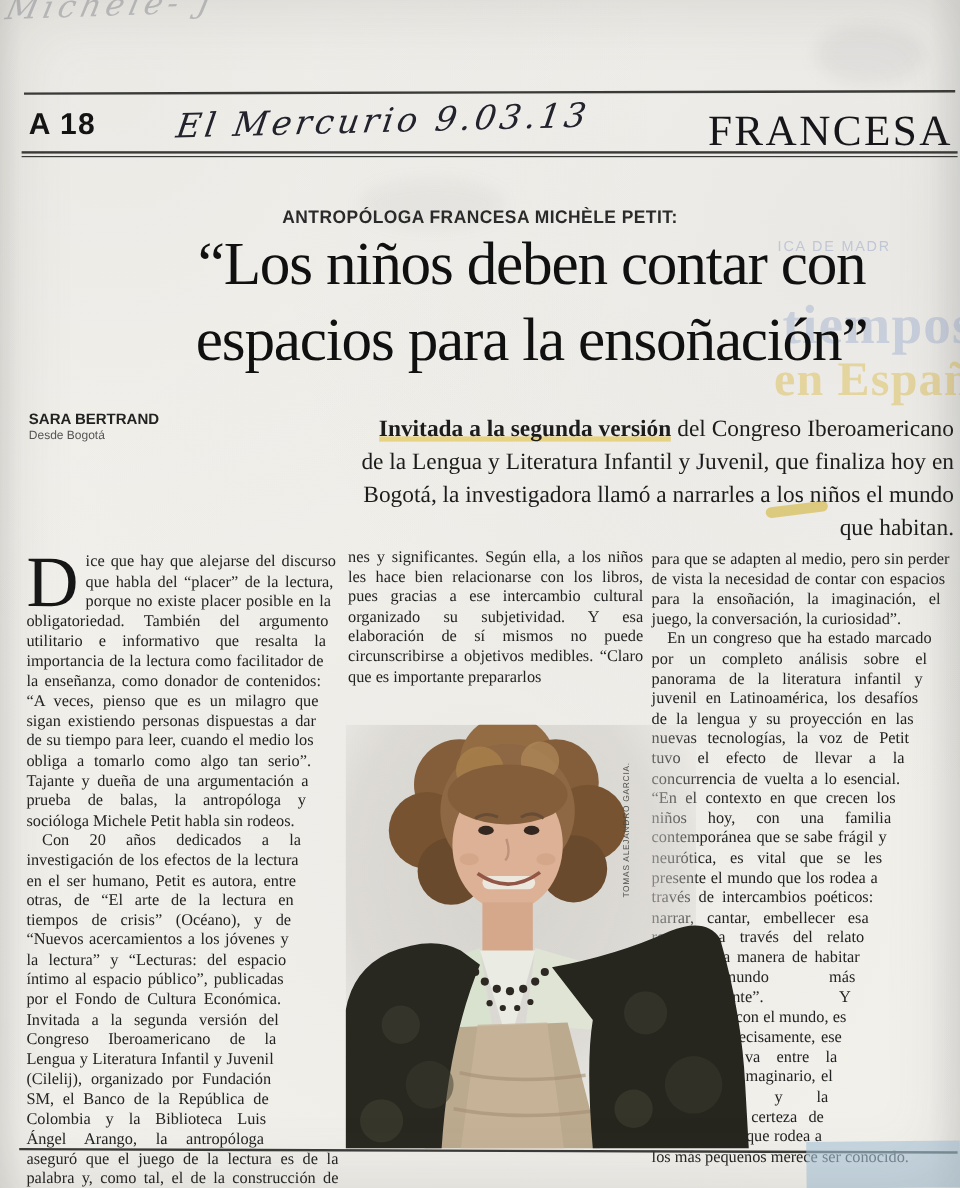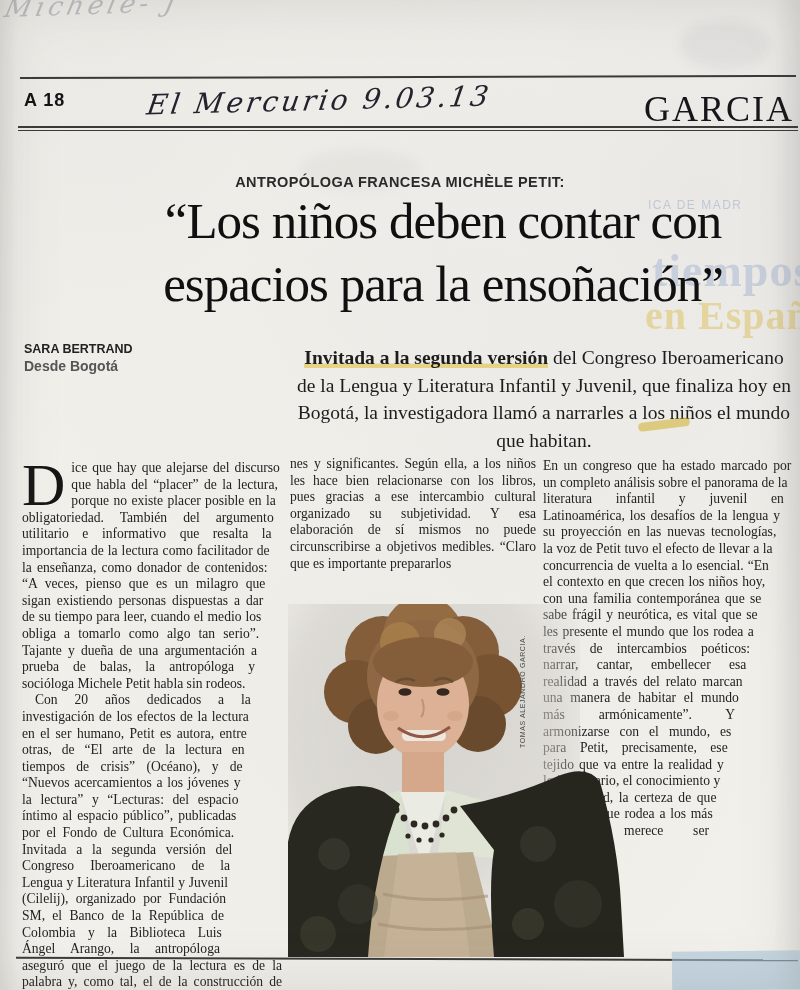--- a/index.html
+++ b/index.html
@@ -20,21 +20,21 @@
     font-family:"DejaVu Serif",serif;color:rgba(110,112,125,.38);
     transform:skewX(-14deg) rotate(-2deg);letter-spacing:4px;white-space:nowrap;
   }
   .rule{position:absolute;background:#3a3a38;}
   .rule-top{left:20px;top:76px;width:776px;height:2px;transform:rotate(-.15deg);}
   .rule-mid1{left:18px;top:126px;width:780px;height:2px;}
   .rule-mid2{left:18px;top:130px;width:780px;height:1px;}
   .rule-bottom{left:16px;top:958px;width:782px;height:2px;transform:rotate(.2deg);}
   .page-num{
     position:absolute;left:24px;top:90px;font-family:"Liberation Sans",sans-serif;
-    font-weight:bold;font-size:18px;letter-spacing:1px;color:#141414;
+    font-weight:bold;font-size:25px;letter-spacing:1px;color:#141414;
   }
   .hand-date{
     position:absolute;left:148px;top:84px;font-size:28px;font-style:italic;
     font-family:"DejaVu Serif",serif;color:#23232e;transform:skewX(-10deg) rotate(-1.5deg);
     letter-spacing:3px;white-space:nowrap;
   }
   .section-title{
     position:absolute;right:6px;top:88px;font-family:"Liberation Serif",serif;
     font-size:36px;color:#16161a;letter-spacing:2px;
   }
@@ -44,24 +44,24 @@
     color:#2a2a2a;letter-spacing:.4px;transform:scaleY(1.05);
   }
   .headline{
     position:absolute;left:0;top:190px;width:100%;text-align:center;
     font-family:"Liberation Serif",serif;font-size:51px;line-height:63px;color:#101010;
     letter-spacing:-1px;
     padding-left:43px;
   }
   .byline{position:absolute;left:24px;top:342px;font-family:"Liberation Sans",sans-serif;}
   .byline .author{font-weight:bold;font-size:12.5px;color:#222;}
-  .byline .dateline{font-size:14px;color:#555;margin-top:2px;font-weight:bold;}
+  .byline .dateline{font-size:10px;color:#555;margin-top:2px;}
   .lead{
     position:absolute;left:293px;top:344px;width:502px;font-size:19.5px;
-    line-height:27.5px;color:#1c1c1c;text-align:center;
+    line-height:27.5px;color:#1c1c1c;text-align:right;
   }
   .lead .lead-bold{
     font-weight:bold;
     background:linear-gradient(to top, rgba(224,190,48,.55) 18%, transparent 24%);
   }
   .lead-mark{
     position:absolute;left:638px;top:420px;width:52px;height:9px;border-radius:5px;
     background:rgba(208,175,42,.55);transform:rotate(-7deg);
   }
   .colx{position:absolute;font-size:13.6px;line-height:16.6px;text-align:justify;color:#232323;}
@@ -109,21 +109,21 @@
   <div class="bleed bleed-blue">tiempos</div>
   <div class="bleed bleed-yellow">en Españ</div>
   <div class="smudge" style="left:680px;top:20px;width:90px;height:50px;background:rgba(150,150,155,.12);"></div>
   <div class="smudge" style="left:300px;top:150px;width:120px;height:40px;background:rgba(140,140,145,.08);"></div>
 
   <div class="hand-note">Michele-  J</div>
 
   <div class="rule rule-top"></div>
   <div class="page-num">A 18</div>
   <div class="hand-date">El Mercurio 9.03.13</div>
-  <div class="section-title">GARCIA</div>
+  <div class="section-title">FRANCESA</div>
   <div class="rule rule-mid1"></div>
   <div class="rule rule-mid2"></div>
 
   <div class="kicker">ANTROPÓLOGA FRANCESA MICHÈLE PETIT:</div>
   <div class="headline">
     <div>“Los niños deben contar con</div>
     <div>espacios para la ensoñación”</div>
   </div>
 
   <div class="byline">
@@ -139,20 +139,21 @@
     <p><span class="dropcap">D</span><span>ice que hay que alejarse del discurso que habla del “placer” de la lectura, porque no existe placer posible en la obligatoriedad. También del argumento utilitario e informativo que resalta la importancia de la lectura como facilitador de la enseñanza, como donador de contenidos: “A veces, pienso que es un milagro que sigan existiendo personas dispuestas a dar de su tiempo para leer, cuando el medio los obliga a tomarlo como algo tan serio”. Tajante y dueña de una argumentación a prueba de balas, la antropóloga y socióloga Michele Petit habla sin rodeos.</span></p>
     <p><span>Con 20 años dedicados a la investigación de los efectos de la lectura en el ser humano, Petit es autora, entre otras, de “El arte de la lectura en tiempos de crisis” (Océano), y de “Nuevos acercamientos a los jóvenes y la lectura” y “Lecturas: del espacio íntimo al espacio público”, publicadas por el Fondo de Cultura Económica. Invitada a la segunda versión del Congreso Iberoamericano de la Lengua y Literatura Infantil y Juvenil (Cilelij), organizado por Fundación SM, el Banco de la República de Colombia y la Biblioteca Luis Ángel Arango, la antropóloga aseguró que el juego de la lectura es de la palabra y, como tal, el de la construcción de representacio-</span></p>
   </div>
 
   <div class="colx col2">
     <p><span>nes y significantes. Según ella, a los niños les hace bien relacionarse con los libros, pues gracias a ese intercambio cultural organizado su subjetividad. Y esa elaboración de sí mismos no puede circunscribirse a objetivos medibles. “Claro que es importante prepararlos</span></p>
   </div>
 
   <div class="colx col3">
     <div class="stair stair3"></div>
+    <p><span>para que se adapten al medio, pero sin perder de vista la necesidad de contar con espacios para la ensoñación, la imaginación, el juego, la conversación, la curiosidad”.</span></p>
     <p><span>En un congreso que ha estado marcado por un completo análisis sobre el panorama de la literatura infantil y juvenil en Latinoamérica, los desafíos de la lengua y su proyección en las nuevas tecnologías, la voz de Petit tuvo el efecto de llevar a la concurrencia de vuelta a lo esencial. “En el contexto en que crecen los niños hoy, con una familia contemporánea que se sabe frágil y neurótica, es vital que se les presente el mundo que los rodea a través de intercambios poéticos: narrar, cantar, embellecer esa realidad a través del relato marcan una manera de habitar el mundo más armónicamente”. Y armonizarse con el mundo, es para Petit, precisamente, ese tejido que va entre la realidad y lo imaginario, el conocimiento y la inquietud, la certeza de que el mundo que rodea a los más pequeños merece ser conocido.</span></p>
   </div>
 
   <div class="photo">
     <svg width="368" height="353" viewBox="0 0 368 353">
       <defs>
         <radialGradient id="halo" cx="45%" cy="35%" r="65%">
           <stop offset="0%" stop-color="#d8d5cf" stop-opacity=".9"></stop>
           <stop offset="70%" stop-color="#d2cfc9" stop-opacity=".55"></stop>
           <stop offset="100%" stop-color="#d0cdc7" stop-opacity="0"></stop>

